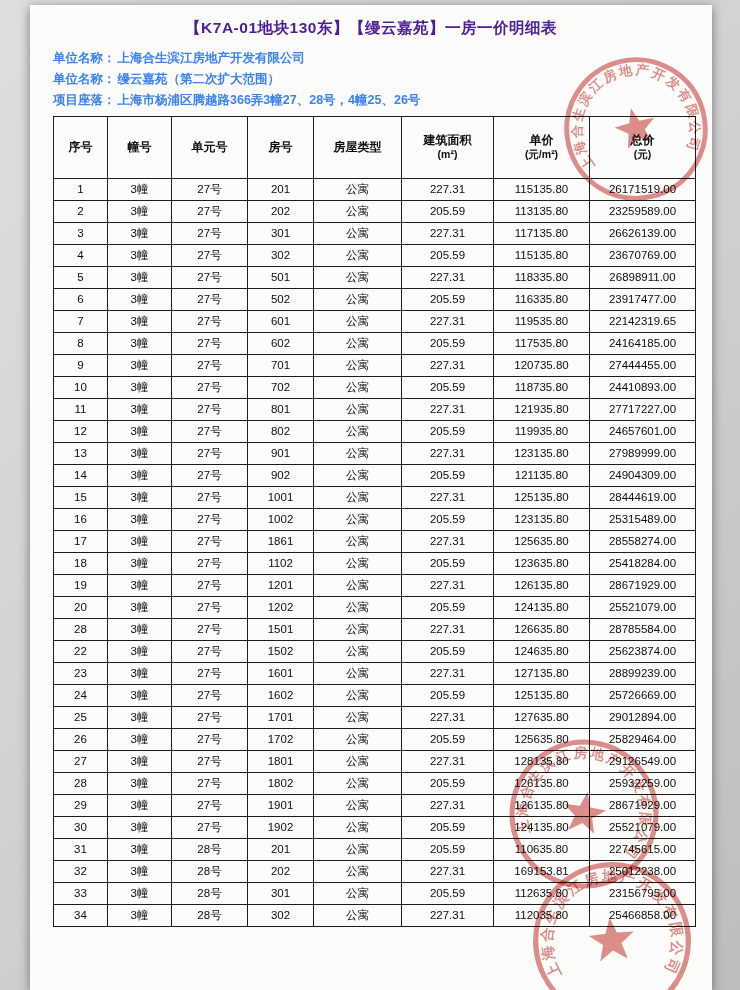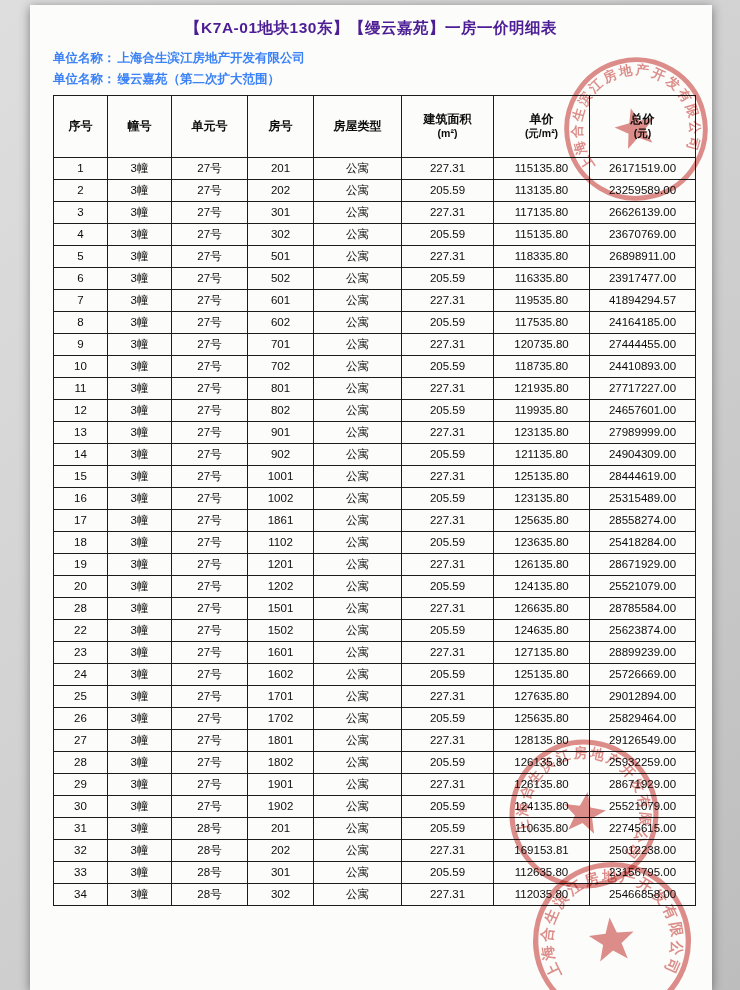--- a/index.html
+++ b/index.html
@@ -41,20 +41,23 @@
 <div class="page">
 
   <div class="title">【K7A-01地块130东】【缦云嘉苑】一房一价明细表</div>
 
   <div class="info">
     <div class="info-row">
       <span class="info-label">单位名称：</span><span class="info-value">上海合生滨江房地产开发有限公司</span>
     </div>
     <div class="info-row">
       <span class="info-label">单位名称：</span><span class="info-value">缦云嘉苑（第二次扩大范围）</span>
+    </div>
+    <div class="info-row">
+      <span class="info-label">项目座落：</span><span class="info-value">上海市杨浦区腾越路366弄3幢27、28号，4幢25、26号</span>
     </div>
   </div>
 
   <table class="price-table">
     <colgroup id="cols">
         <col style="width: 54px;">
         <col style="width: 64px;">
         <col style="width: 76px;">
         <col style="width: 66px;">
         <col style="width: 88px;">
@@ -155,21 +158,21 @@
           <td>23917477.00</td>
         </tr>
         <tr>
           <td>7</td>
           <td>3幢</td>
           <td>27号</td>
           <td>601</td>
           <td>公寓</td>
           <td>227.31</td>
           <td>119535.80</td>
-          <td>41894294.57</td>
+          <td>22142319.65</td>
         </tr>
         <tr>
           <td>8</td>
           <td>3幢</td>
           <td>27号</td>
           <td>602</td>
           <td>公寓</td>
           <td>205.59</td>
           <td>117535.80</td>
           <td>24164185.00</td>

